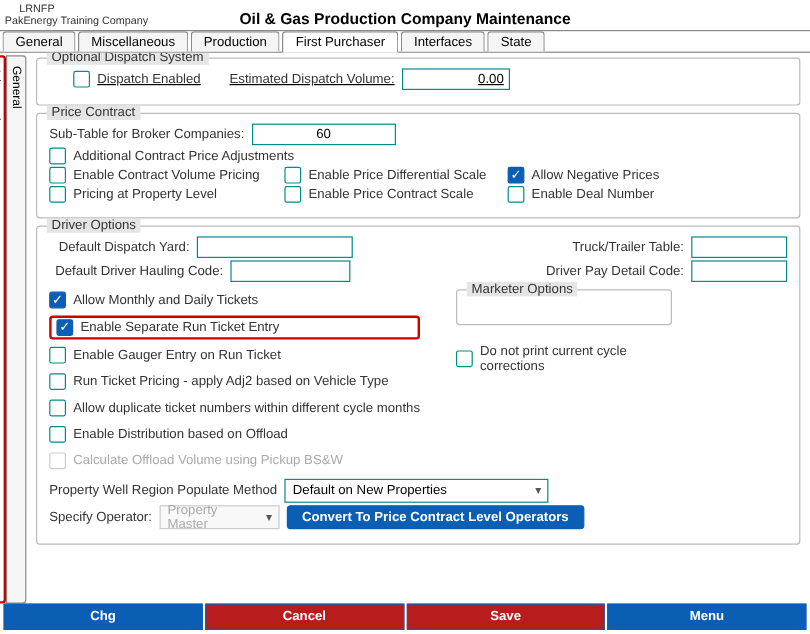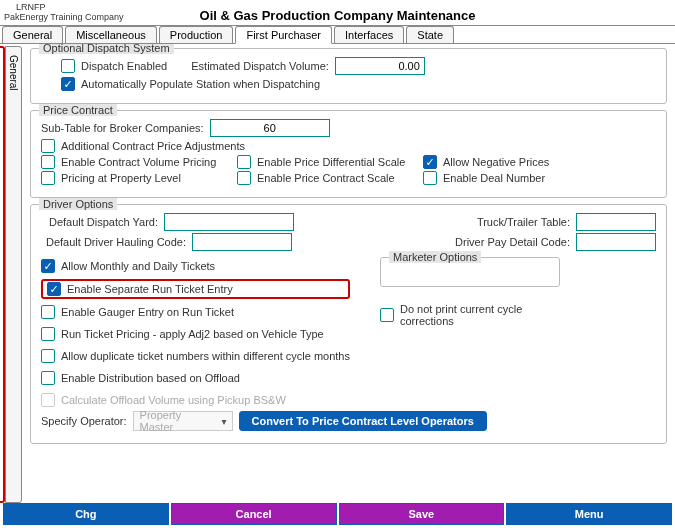--- a/index.html
+++ b/index.html
@@ -26,25 +26,25 @@
 .lbl.disabled { color: #aaa; }
 input.text-field { border: 1px solid #008b8b; padding: 2px 4px; font-size: 11px; height: 18px; background: #fff; }
 input.text-field.num { text-align: right; }
 .select-field { border: 1px solid #008b8b; padding: 2px 20px 2px 6px; font-size: 11px; height: 20px; background: #fff; position: relative; display: inline-flex; align-items: center; cursor: pointer; }
 .select-field::after { content: '▾'; position: absolute; right: 5px; color: #555; font-size: 10px; }
 .select-field.disabled { color: #aaa; border-color: #ccc; background: #f8f8f8; }
 .btn-blue { background: #0a5fb4; color: #fff; border: 1px solid #0a5fb4; border-radius: 3px; padding: 3px 12px; font-size: 11px; font-weight: bold; cursor: pointer; }
 .highlight-box { border: 2px solid #c00; border-radius: 3px; padding: 1px 4px; display: inline-flex; align-items: center; gap: 6px; }
 .bottom-bar { position: absolute; bottom: 3px; left: 3px; right: 3px; display: flex; gap: 2px; }
 .bottom-btn { flex: 1; border: 1px solid #0a5fb4; background: #0a5fb4; color: #fff; font-weight: bold; font-size: 11px; padding: 4px 0; text-align: center; cursor: pointer; }
-.bottom-btn.light { background: #a21caf; }
+.bottom-btn.light { background: #b91c1c; }
 .spacer { flex: 1; }
 .col { display: flex; flex-direction: column; gap: 4px; }
 .mr { margin-right: 18px; }
-.indent { margin-left: 20px; }
+.indent { margin-left: 20px; text-decoration: underline; }
 .sub-fieldset-inline { border: 1px solid #bbb; border-radius: 3px; padding: 18px 10px 10px 10px; position: relative; }
 </style>
 </head>
 <body>
 
 <div class="header-area">
   <div class="product-code">LRNFP</div>
   <div class="company-name">PakEnergy Training Company</div>
   <div class="page-title">Oil &amp; Gas Production Company Maintenance</div>
 </div>
@@ -67,24 +67,20 @@
 
   <div class="content">
 
     <div class="fieldset">
       <div class="fieldset-legend">Optional Dispatch System</div>
       <div class="row indent">
         <span class="checkbox"></span>
         <span class="lbl mr">Dispatch Enabled</span>
         <span class="lbl">Estimated Dispatch Volume:</span>
         <input class="text-field num" style="width: 90px;" value="0.00">
-      </div>
-      <div class="row indent">
-        <span class="checkbox checked"></span>
-        <span class="lbl">Automatically Populate Station when Dispatching</span>
       </div>
     </div>
 
     <div class="fieldset">
       <div class="fieldset-legend">Price Contract</div>
       <div class="row">
         <span class="lbl">Sub-Table for Broker Companies:</span>
         <input class="text-field" style="width: 120px; text-align: center;" value="60">
       </div>
       <div class="row">
@@ -161,20 +157,26 @@
           <div class="sub-fieldset-inline">
             <div class="fieldset-legend">Marketer Options</div>
           </div>
           <div class="row" style="margin-top:12px">
             <span class="checkbox"></span>
             <span class="lbl" style="max-width:140px">Do not print current cycle corrections</span>
           </div>
         </div>
       </div>
 
+      <div class="row" style="margin-top:6px">
+        <span class="lbl">Property Well Region Populate Method</span>
+        <span class="select-field" style="width:220px">
+            <span>Default on New Properties</span>
+          </span>
+      </div>
       <div class="row">
         <span class="lbl">Specify Operator:</span>
         <span class="select-field disabled" style="width:100px">
             <span>Property Master</span>
           </span>
         <button class="btn-blue">Convert To Price Contract Level Operators</button>
       </div>
     </div>
 
   </div>

